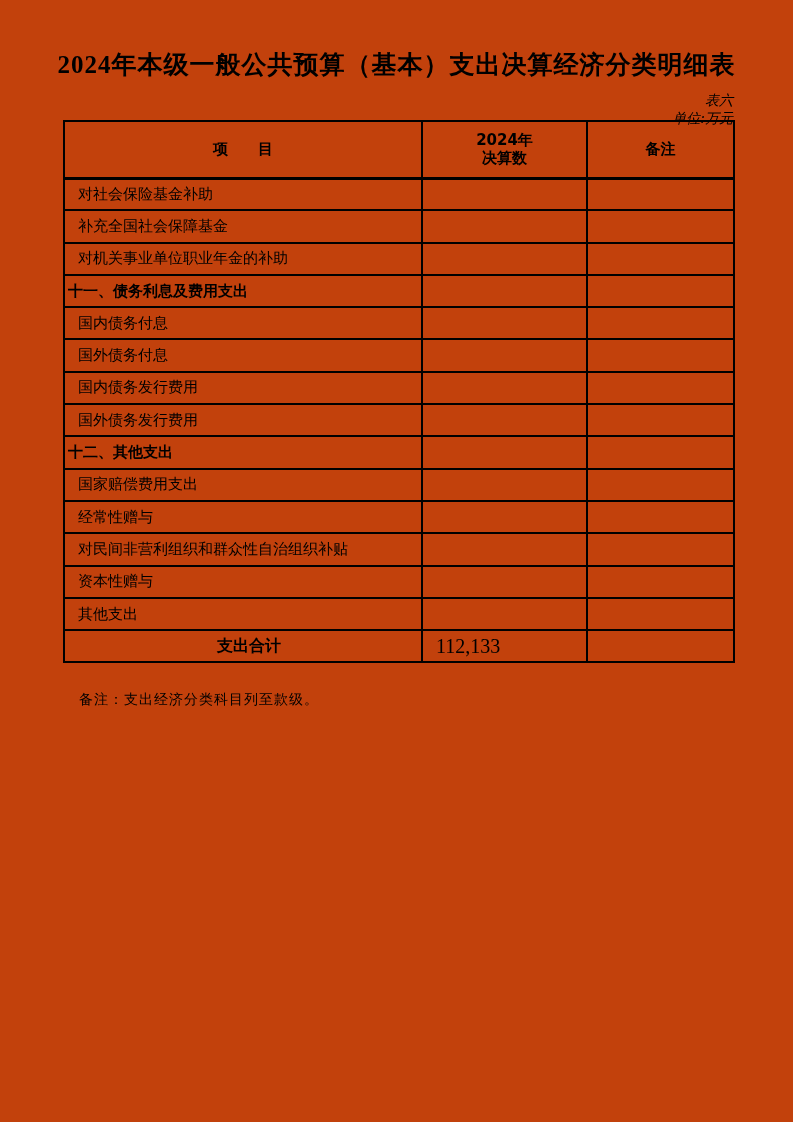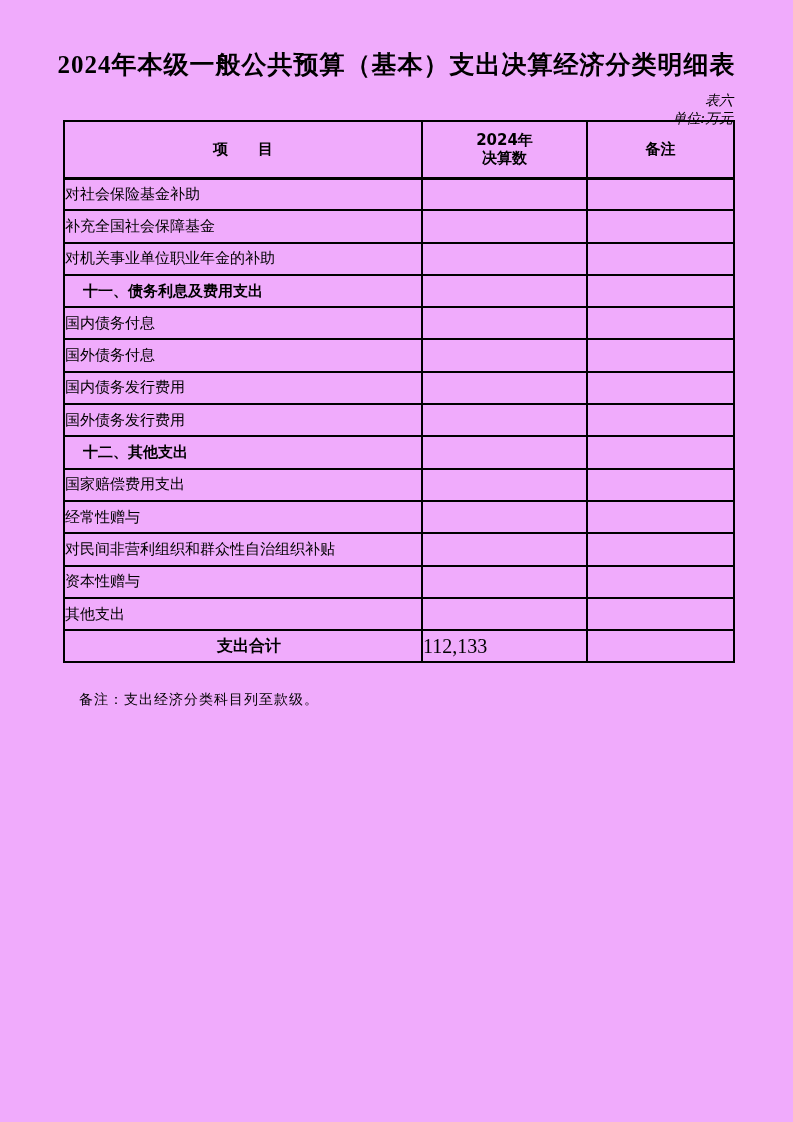--- a/index.html
+++ b/index.html
@@ -5,21 +5,21 @@
   * { box-sizing: border-box; }
   html, body { margin: 0; padding: 0; background: #ffffff; }
   body {
     width: 793px; height: 1122px;
     font-family: "Liberation Serif", serif;
     color: #000000;
   }
   .page {
     position: relative;
     width: 793px; height: 1122px;
-    background: #f0abfc;
+    background: #c2410c;
     overflow: hidden;
   }
   .title {
     position: absolute;
     top: 48px; left: 0;
     width: 100%;
     margin: 0;
     text-align: center;
     font-family: "Liberation Serif", serif;
     font-weight: bold;
@@ -58,32 +58,32 @@
   }
   table.budget-table thead th {
     height: 57px;
     border-bottom-width: 3px;
     font-family: "DejaVu Sans", "Liberation Sans", sans-serif;
     font-weight: bold;
     font-size: 15px;
     text-align: center;
     line-height: 1.25;
   }
-  table.budget-table tbody td { height: 32.3px; }
+  table.budget-table tbody td { height: 32.3px; padding-left: 13px; }
   .cell-label {
     font-family: "DejaVu Serif", "Liberation Serif", serif;
     font-size: 15px;
     padding-left: 13px;
     text-align: left;
   }
   tr.row-section .cell-label {
     font-family: "DejaVu Sans", "Liberation Sans", sans-serif;
     font-weight: bold;
     font-size: 15px;
-    padding-left: 18px;
+    padding-left: 3px;
   }
   tr.row-total .cell-label {
     font-family: "DejaVu Sans", "Liberation Sans", sans-serif;
     font-weight: bold;
     font-size: 16px;
     padding-left: 12px;
     text-align: center;
   }
   .cell-value {
     font-family: "Liberation Serif", serif;

